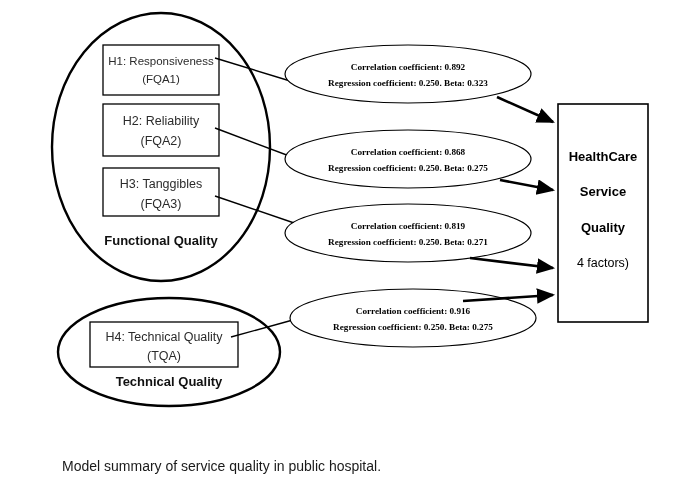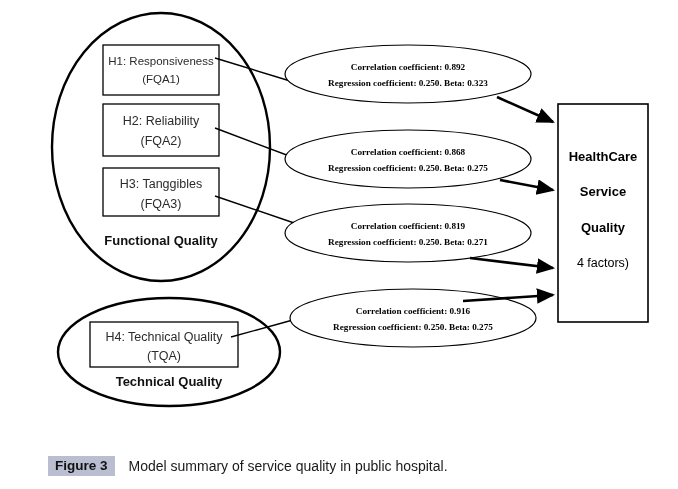--- a/index.html
+++ b/index.html
@@ -183,17 +183,16 @@
 
     <rect class="box-outcome" x="558" y="104" width="90" height="218"></rect>
     <text class="outcome-text" x="603" y="161" text-anchor="middle">HealthCare</text>
     <text class="outcome-text" x="603" y="196" text-anchor="middle">Service</text>
     <text class="outcome-text" x="603" y="232" text-anchor="middle">Quality</text>
     <text class="outcome-text-last" x="603" y="267" text-anchor="middle">4 factors)</text>
 
   </svg>
 
   <div id="caption">
-    <span id="caption-badge">Figure 3</span>
     <span id="caption-text">Model summary of service quality in public hospital.</span>
   </div>
 
 </div>
 
 </body></html>

